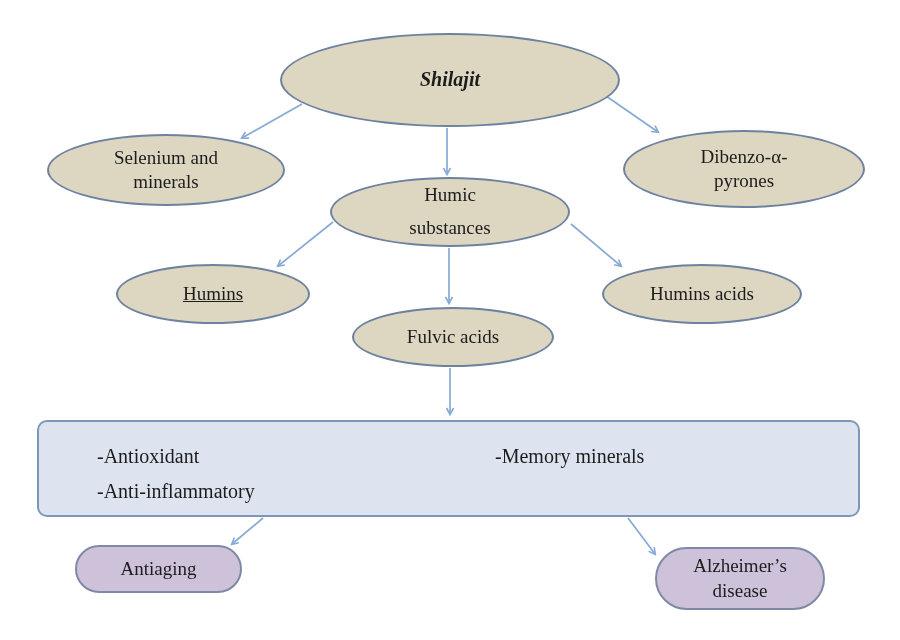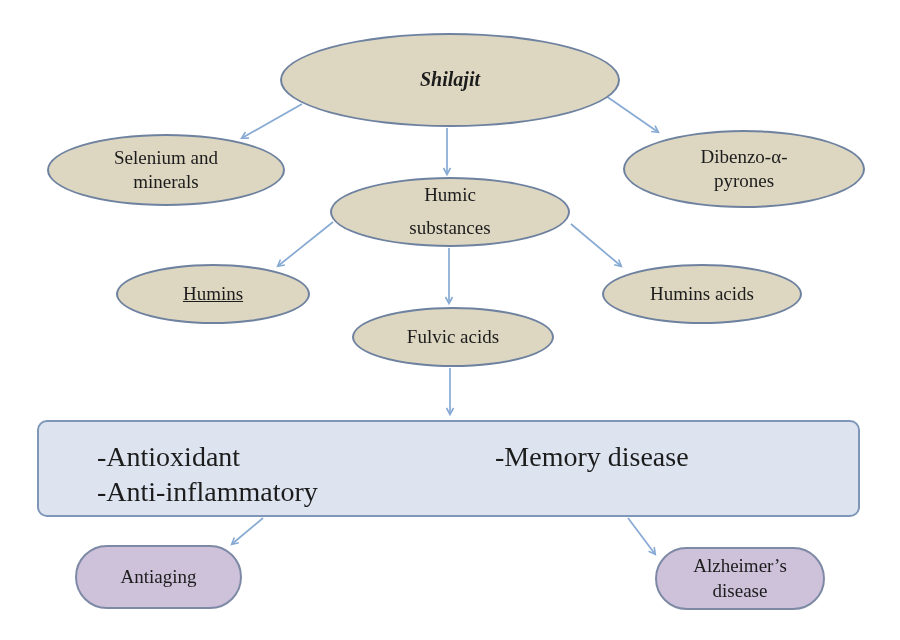--- a/index.html
+++ b/index.html
@@ -47,21 +47,21 @@
   }
   .benefits-box {
     position: absolute;
     left: 37px; top: 420px;
     width: 823px; height: 97px;
     box-sizing: border-box;
     background: #dde4f0;
     border: 2px solid #7e96b8;
     border-radius: 10px;
     z-index: 2;
-    font-size: 28px;
+    font-size: 20px;
   }
   .benefit-col {
     position: absolute;
     top: 17px;
     line-height: 35px;
     white-space: nowrap;
   }
   .benefit-col.left  { left: 58px; }
   .benefit-col.right { left: 456px; }
   .benefit-item { display: block; }
@@ -120,25 +120,25 @@
   <div class="node ellipse" style="left:602px; top:264px; width:200px; height:60px;">
     <span>Humins acids</span>
   </div>
 
   <div class="benefits-box">
     <div class="benefit-col left">
       <span class="benefit-item">-Antioxidant</span>
       <span class="benefit-item">-Anti-inflammatory</span>
     </div>
     <div class="benefit-col right">
-      <span class="benefit-item">-Memory disease</span>
+      <span class="benefit-item">-Memory minerals</span>
     </div>
   </div>
 
-  <div class="node pill" style="left:75px; top:545px; width:167px; height:64px;">
+  <div class="node pill" style="left:75px; top:545px; width:167px; height:48px;">
     <span>Antiaging</span>
   </div>
 
   <div class="node pill" style="left:655px; top:547px; width:170px; height:63px;">
     <span>Alzheimer’s</span>
     <span>disease</span>
   </div>
 
 </div>
 

